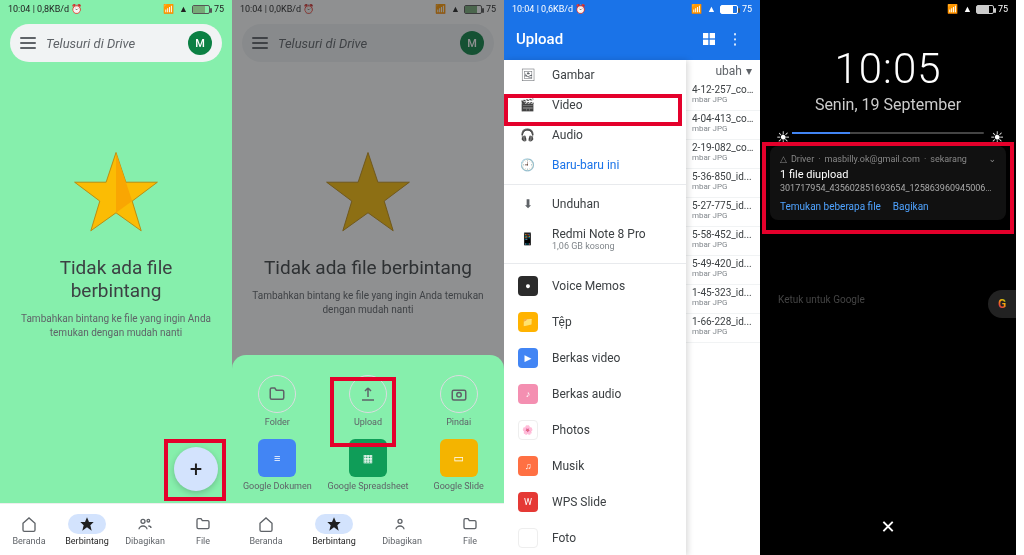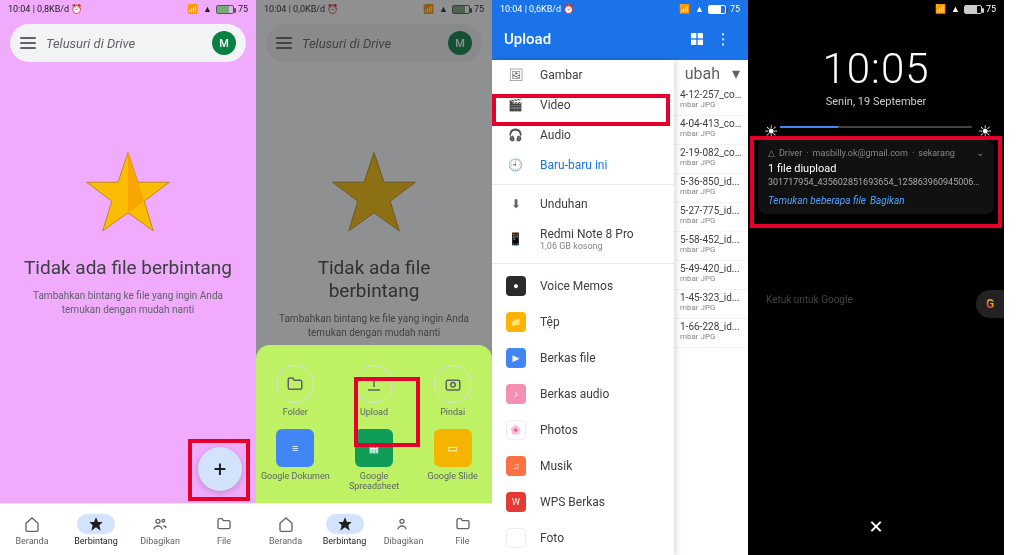--- a/index.html
+++ b/index.html
@@ -1,19 +1,19 @@
 <!DOCTYPE html>
 <html><head>
 <meta charset="utf-8">
 <style>
   * { box-sizing: border-box; margin: 0; padding: 0; font-family: Roboto, Arial, sans-serif; }
   body { width: 1024px; height: 555px; display: flex; background: #fff; overflow: hidden; }
   .panel { position: relative; height: 555px; overflow: hidden; }
-  .p1 { width: 256px; background: #f0abfc; }
-  .p2 { width: 236px; background: #fff; }
+  .p1 { width: 232px; background: #86efac; }
+  .p2 { width: 272px; background: #fff; }
   .p3 { width: 256px; background: #fff; }
   .p4 { width: 256px; background: #000; color: #fff; }
 
   
   .status { height: 18px; display: flex; align-items: center; justify-content: space-between; padding: 0 8px; font-size: 9px; color: #222; }
   .status .right { display: flex; align-items: center; gap: 4px; }
   .status .batt { display:inline-block; width:18px; height:9px; border:1px solid #555; border-radius:2px; position:relative; }
   .status .batt::after { content:""; position:absolute; right:-3px; top:2px; width:2px; height:5px; background:#555; border-radius:1px;}
   .status .batt .fill { display:block; height:100%; width:75%; background:#7a7; }
   .p4 .status { color:#fff; }
@@ -41,21 +41,21 @@
   
   .bnav { position:absolute; bottom:0; left:0; right:0; height:52px; background:#fff; display:flex; border-top:1px solid #eee; }
   .bnav .item { flex:1; display:flex; flex-direction:column; align-items:center; justify-content:center; gap:2px; font-size:9px; color:#5f6368; }
   .bnav .item.active { color:#1f1f1f; }
   .bnav .item.active .pill { background:#d3e3fd; }
   .bnav .pill { width:38px; height:20px; border-radius:10px; display:flex; align-items:center; justify-content:center; }
   .bnav svg { width:16px; height:16px; }
 
   
   .dim { position:absolute; inset:0; background:rgba(32,33,36,.5); }
-  .sheet { position:absolute; left:0; right:0; bottom:52px; background:#bef264; border-radius:14px 14px 0 0; padding:14px 0 6px; }
+  .sheet { position:absolute; left:0; right:0; bottom:52px; background:#86efac; border-radius:14px 14px 0 0; padding:14px 0 6px; }
   .sheet-row { display:flex; }
   .sheet-cell { flex:1; display:flex; flex-direction:column; align-items:center; gap:4px; padding:6px 0; }
   .sheet-cell .circ { width:38px; height:38px; border-radius:50%; border:1px solid #dadce0; display:flex; align-items:center; justify-content:center; }
   .sheet-cell .sq { width:38px; height:38px; border-radius:6px; display:flex; align-items:center; justify-content:center; color:#fff; font-size:11px; }
   .sheet-cell .lbl { font-size:9px; color:#5f6368; text-align:center; }
   .sheet-cell svg { width:18px; height:18px; }
 
   
   .p3-header { height:42px; background:#1a73e8; display:flex; align-items:center; padding:0 12px; color:#fff; font-size:15px; font-weight:500; }
   .p3-header .sp { flex:1; }
@@ -63,41 +63,41 @@
   .p3-list { position:absolute; top:60px; left:0; width:182px; background:#fff; box-shadow:2px 0 6px rgba(0,0,0,.15); }
   .li { display:flex; align-items:center; gap:14px; padding:8px 14px; font-size:12px; color:#3c4043; }
   .li .ic { width:20px; display:flex; align-items:center; justify-content:center; color:#5f6368; }
   .li.blue { color:#1a73e8; }
   .li.blue .ic { color:#1a73e8; }
   .li .sub { display:block; font-size:9px; color:#80868b; margin-top:0; }
   .sep { height:1px; background:#e8eaed; margin:4px 0; }
   .sq-ic { width:20px; height:20px; border-radius:4px; display:flex; align-items:center; justify-content:center; font-size:9px; color:#fff; }
 
   .p3-files { position:absolute; top:60px; left:182px; right:0; }
-  .p3-files .fh { display:flex; justify-content:flex-end; align-items:center; padding:4px 8px; font-size:16px; color:#5f6368; gap:12px; }
+  .p3-files .fh { display:flex; justify-content:flex-end; align-items:center; padding:4px 8px; font-size:12px; color:#5f6368; gap:4px; }
   .p3-files .fr { padding:2px 6px 6px; font-size:10px; color:#3c4043; border-bottom:1px solid #f1f3f4; }
   .p3-files .fr .fn { white-space:nowrap; overflow:hidden; text-overflow:ellipsis; }
   .p3-files .fr .ft { font-size:8px; color:#80868b; }
 
   
   .clock { text-align:center; padding-top:26px; }
   .clock .time { font-size:42px; font-weight:300; letter-spacing:1px; }
-  .clock .date { font-size:11px; color:#ccc; margin-top:2px; }
+  .clock .date { font-size:16px; color:#ccc; margin-top:2px; }
   .bright { display:flex; align-items:center; gap:6px; padding:14px 16px 8px; }
   .bright .track { flex:1; height:2px; background:#444; position:relative; border-radius:2px; }
   .bright .track .fill { position:absolute; left:0; top:0; height:2px; background:#4285f4; width:30%; }
   .sun { width:10px; height:10px; color:#fff; }
 
   .notif { margin:0 8px; background:#111; border-radius:8px; padding:8px 10px; font-size:10px; }
   .notif-wrap { position:relative; margin:0 2px; }
   .notif .hdr { color:#888; font-size:9px; display:flex; align-items:center; gap:4px; }
   .notif .tri { color:#888; }
   .notif .ttl { color:#fff; font-size:11px; margin-top:4px; }
   .notif .body { color:#aaa; font-size:9px; margin-top:2px; white-space:nowrap; overflow:hidden; text-overflow:ellipsis; }
-  .notif .acts { margin-top:8px; display:flex; gap:4px;font-style:italic; }
+  .notif .acts { margin-top:8px; display:flex; gap:12px; }
   .notif .acts span { color:#4fa3ff; font-size:10px; }
 
   .closex { position:absolute; bottom:18px; left:50%; transform:translateX(-50%); color:#fff; font-size:18px; }
   .goog { position:absolute; right:0; top:290px; width:28px; height:28px; border-radius:14px 0 0 14px; background:#222; display:flex; align-items:center; justify-content:center; }
   .search-hint { position:absolute; left:18px; top:294px; font-size:10px; color:#444; }
 </style>
 </head>
 <body>
 
 <div class="panel p1">
@@ -383,37 +383,37 @@
     <div class="li">
         <span class="sq-ic" style="background:#2b2b2b">●</span>
         <span>Voice Memos</span>
       </div>
     <div class="li">
         <span class="sq-ic" style="background:#ffb300">📁</span>
         <span>Tệp</span>
       </div>
     <div class="li">
         <span class="sq-ic" style="background:#4285f4">▶</span>
-        <span>Berkas file</span>
+        <span>Berkas video</span>
       </div>
     <div class="li">
         <span class="sq-ic" style="background:#f48fb1">♪</span>
         <span>Berkas audio</span>
       </div>
     <div class="li">
         <span class="sq-ic" style="background:#fff;border:1px solid #eee">🌸</span>
         <span>Photos</span>
       </div>
     <div class="li">
         <span class="sq-ic" style="background:#ff7043">♫</span>
         <span>Musik</span>
       </div>
     <div class="li">
         <span class="sq-ic" style="background:#e53935">W</span>
-        <span>WPS Berkas</span>
+        <span>WPS Slide</span>
       </div>
     <div class="li">
         <span class="sq-ic" style="background:#fff;border:1px solid #eee">✦</span>
         <span>Foto</span>
       </div>
   </div>
   <div class="redbox-outer" style="left:0px; top:94px; width:178px; height:32px;"></div>
 </div>
 
 <div class="panel p4">

